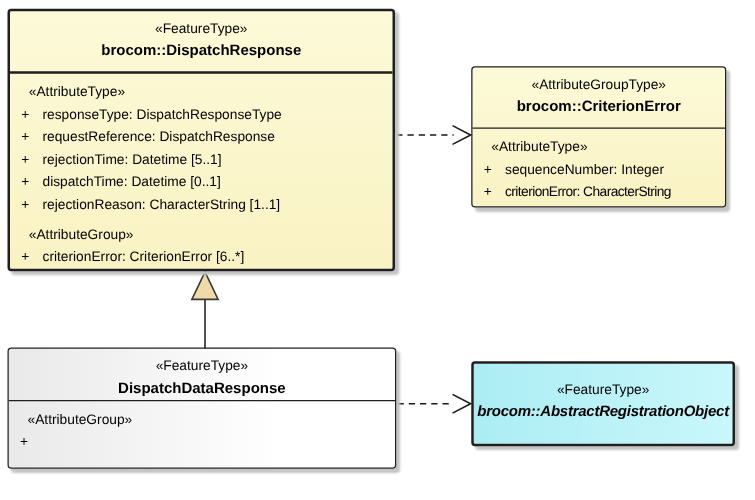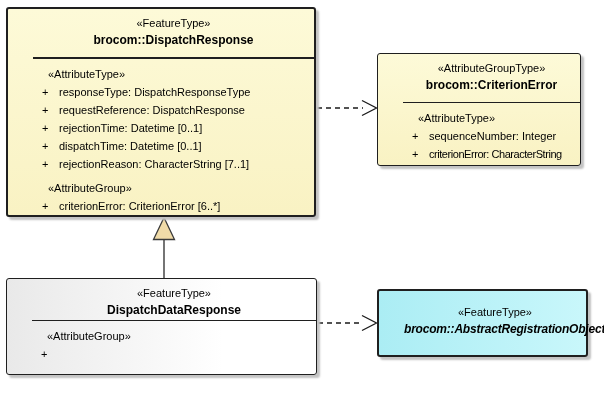--- a/index.html
+++ b/index.html
@@ -7,21 +7,20 @@
     position:relative; width:604px; height:400px;
     font-family:"Liberation Sans", sans-serif; color:#000;
     background:#ffffff; overflow:hidden;
   }
   svg.connectors { position:absolute; left:0; top:0; z-index:1; }
 
   .uml-class {
     position:absolute; box-sizing:border-box; z-index:2;
     border:1px solid #1f1f1f; border-radius:3px;
     box-shadow:3px 3px 2px #c3c3c3;
-    padding-left:25px;
   }
   .uml-class.thick { border-width:2px; }
 
   .yellow { background:linear-gradient(180deg,#fdfad8 0%,#f9f2c3 100%); }
   .graybox { background:linear-gradient(90deg,#e9e9e9 0%,#ffffff 70%); }
   .cyan   { background:linear-gradient(90deg,#abedf4 0%,#c9f7fb 100%); }
 
   .hdr { text-align:center; padding-top:6px; }
   .hdr.rule1 { border-bottom:1px solid #1f1f1f; }
   .hdr.rule2 { border-bottom:2px solid #1f1f1f; }
@@ -81,29 +80,29 @@
       <div class="attr-row">
         <span class="attr-vis">+</span>
         <span class="attr-text">responseType: DispatchResponseType</span>
       </div>
       <div class="attr-row">
         <span class="attr-vis">+</span>
         <span class="attr-text">requestReference: DispatchResponse</span>
       </div>
       <div class="attr-row">
         <span class="attr-vis">+</span>
-        <span class="attr-text">rejectionTime: Datetime [0..1]</span>
+        <span class="attr-text">rejectionTime: Datetime [5..1]</span>
       </div>
       <div class="attr-row">
         <span class="attr-vis">+</span>
         <span class="attr-text">dispatchTime: Datetime [0..1]</span>
       </div>
       <div class="attr-row">
         <span class="attr-vis">+</span>
-        <span class="attr-text">rejectionReason: CharacterString [7..1]</span>
+        <span class="attr-text">rejectionReason: CharacterString [1..1]</span>
       </div>
       <div class="section-label gap-above">«AttributeGroup»</div>
       <div class="attr-row">
         <span class="attr-vis">+</span>
         <span class="attr-text">criterionError: CriterionError [6..*]</span>
       </div>
     </div>
   </div>
 
   <div id="cls-criterion-error" class="uml-class yellow">

